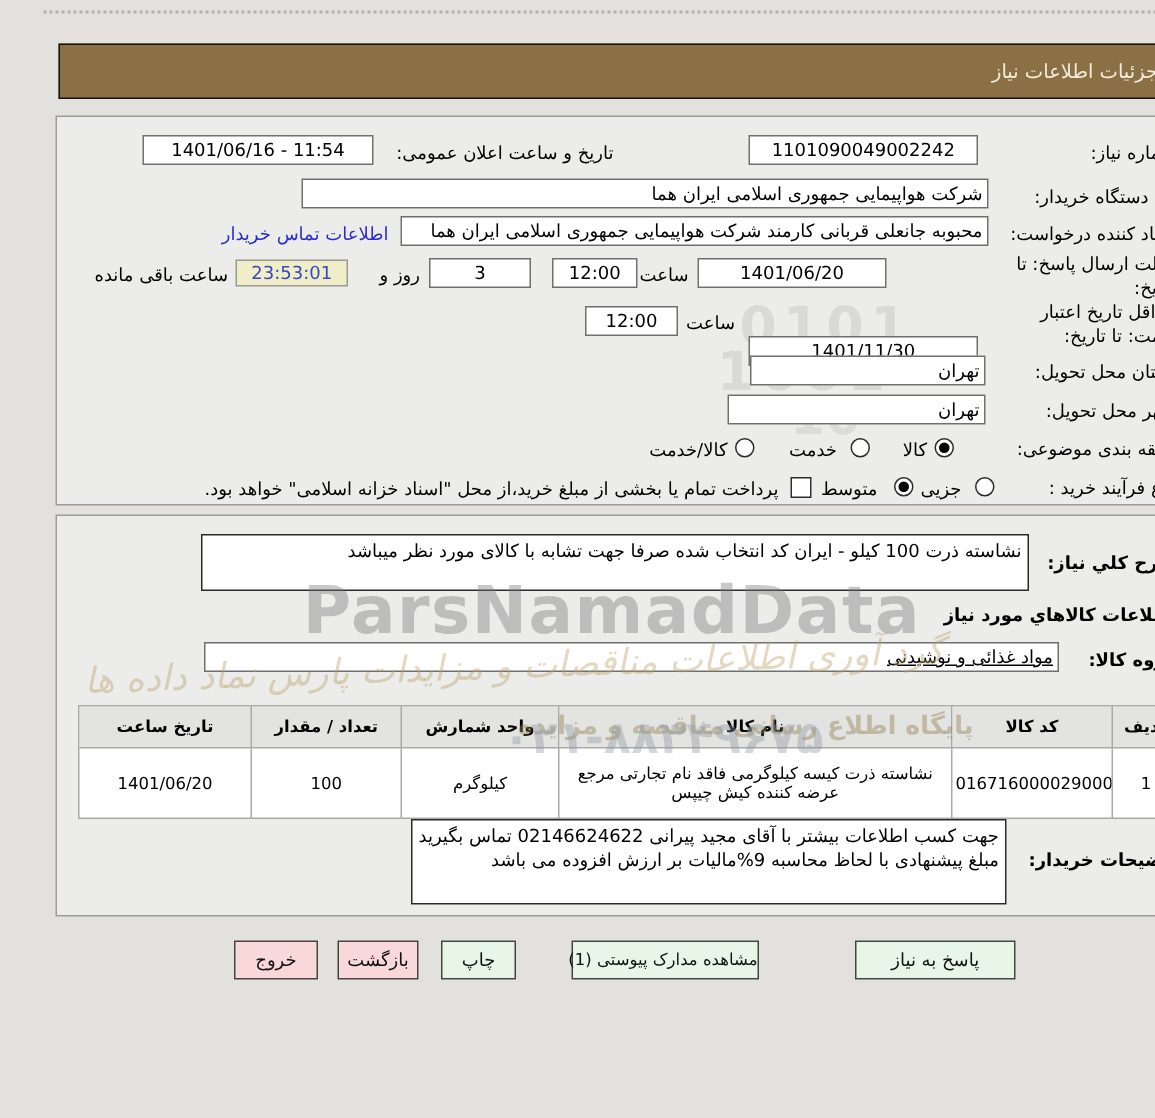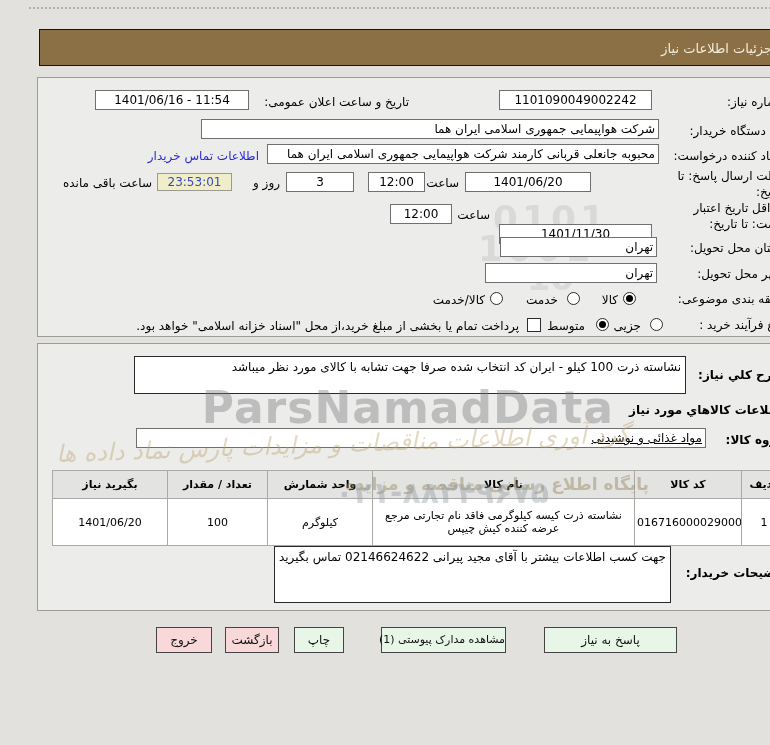--- a/index.html
+++ b/index.html
@@ -171,41 +171,42 @@
         <col style="width:100px;">
         <col style="width:115px;">
     </colgroup>
     <thead>
       <tr>
         <th>ردیف</th>
         <th>کد کالا</th>
         <th>نام کالا</th>
         <th>واحد شمارش</th>
         <th>تعداد / مقدار</th>
-        <th>بگیرید نیاز</th>
+        <th>تاریخ ساعت</th>
       </tr>
     </thead>
     <tbody>
       <tr>
         <td>1</td>
         <td class="ltrd">0167160000290001</td>
         <td style="white-space:normal;">نشاسته ذرت کیسه کیلوگرمی فاقد نام تجارتی مرجع عرضه کننده کیش چیپس</td>
         <td>کیلوگرم</td>
         <td class="ltrd">100</td>
         <td class="ltrd">1401/06/20</td>
       </tr>
     </tbody>
   </table>
 
   <div class="abs lbl-b" style="top:566px;right:12px;">توضیحات خریدار:</div>
   <div class="abs bigbox" style="top:546px;right:128px;width:397px;height:57px;">
     <div class="ln">جهت کسب اطلاعات بیشتر با آقای مجید پیرانی 02146624622 تماس بگیرید</div>
+    <div class="ln">مبلغ پیشنهادی با لحاظ محاسبه 9%مالیات بر ارزش افزوده می باشد</div>
   </div>
 
-  <div class="abs btn green" style="top:627px;right:122px;width:133px;">پاسخ به نیاز</div>
+  <div class="abs btn green" style="top:627px;right:122px;width:107px;">پاسخ به نیاز</div>
   <div class="abs btn green" style="top:627px;right:293px;width:125px;font-size:11px;">مشاهده مدارک پیوستی (1)</div>
   <div class="abs btn green" style="top:627px;right:455px;width:50px;">چاپ</div>
   <div class="abs btn pink" style="top:627px;right:520px;width:54px;">بازگشت</div>
   <div class="abs btn pink" style="top:627px;right:587px;width:56px;">خروج</div>
 
   <div class="abs wm wm-brand">ParsNamadData</div>
   <div class="abs wm wm-script">گرد آوری اطلاعات مناقصات و مزایدات پارس نماد داده ها</div>
   <div class="abs wm wm-site">پایگاه اطلاع رسانی مناقصه و مزایده</div>
   <div class="abs wm wm-phone">۰۲۱-۸۸۳۴۹۶۷۵</div>
 

